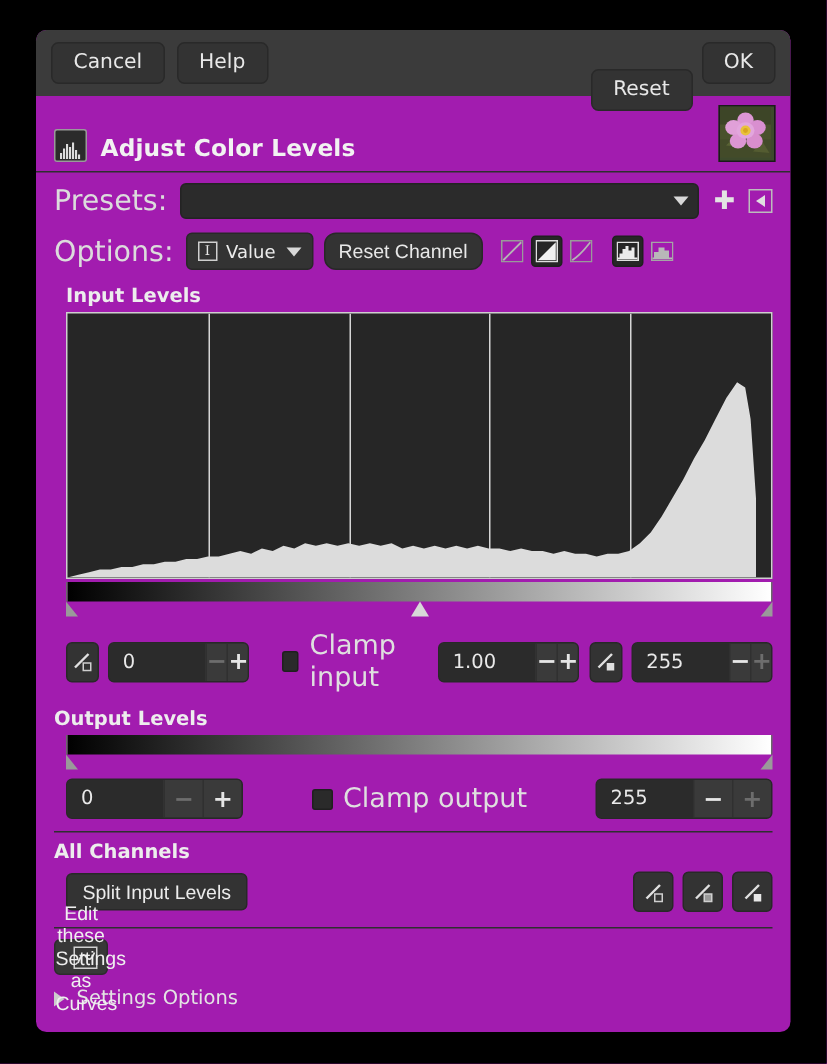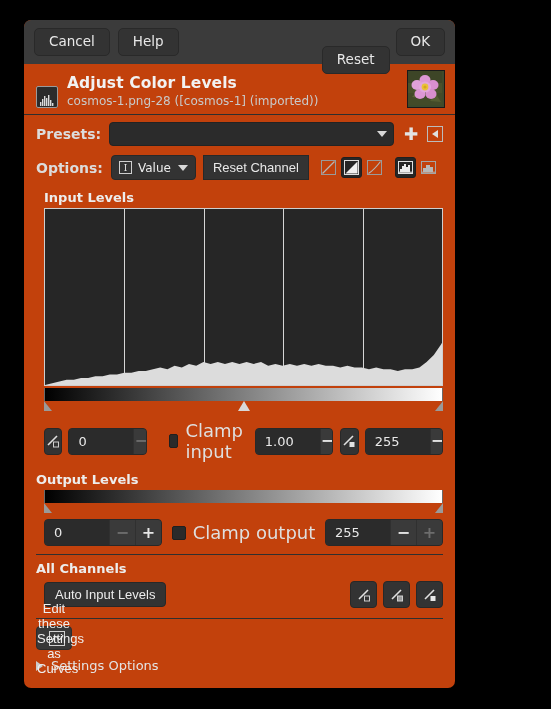--- a/index.html
+++ b/index.html
@@ -5,22 +5,22 @@
   html, body {
     margin: 0; padding: 0;
     background: #000000;
     width: 551px; height: 709px;
     overflow: hidden;
     font-family: "DejaVu Sans", sans-serif;
   }
   #dialog {
     position: absolute;
     left: 24px; top: 20px;
-    width: 431px; height: 668px;
-    background: #c2410c;
+    width: 503px; height: 668px;
+    background: #a21caf;
     border-radius: 7px;
     color: #e6e6e6;
     font-size: 13px;
     overflow: hidden;
   }
 
   
   .headerbar {
     height: 44px;
     display: flex; align-items: center;
@@ -81,21 +81,21 @@
     background: #3e4a2c;
   }
 
   
   .body { padding: 0 12px; }
 
   .row { display: flex; align-items: center; }
 
   
   .presets-row { padding: 7px 0 6px 0; }
-  .lbl { color: #dcdcdc; font-size: 14px; font-weight: bold; }
+  .lbl { color: #dcdcdc; font-size: 19px; }
   .combo {
     flex: 1;
     height: 24px;
     background: #2b2b2b;
     border: 1px solid #232323;
     border-radius: 4px;
     margin-left: 8px;
     display: flex; align-items: center;
     padding: 0 6px;
     box-sizing: border-box;
@@ -149,21 +149,21 @@
     font-size: 9px; color: #e7e7e7;
     margin-right: 6px;
     box-sizing: border-box;
     font-family: "DejaVu Serif", serif;
   }
   .chan-combo .cname { font-size: 12px; color: #ececec; margin-right: 7px; }
   .btn-small {
     height: 25px;
     background: #333333;
     border: 1px solid #282828;
-    border-radius: 0;
+    border-radius: 8px;
     color: #e8e8e8;
     font-size: 13px;
     padding: 0 9px;
     margin-left: 7px;
     display: flex; align-items: center;
     box-sizing: border-box;
   }
   .toggle-group { display: flex; align-items: center; margin-left: 9px; }
   .tgl {
     width: 21px; height: 21px;
@@ -350,21 +350,20 @@
         <rect x="3" y="6" width="1.4" height="7" fill="#dcdcdc"></rect>
         <rect x="5" y="3" width="1.4" height="10" fill="#dcdcdc"></rect>
         <rect x="7" y="5" width="1.4" height="8" fill="#dcdcdc"></rect>
         <rect x="9" y="2" width="1.4" height="11" fill="#dcdcdc"></rect>
         <rect x="11" y="7" width="1.4" height="6" fill="#dcdcdc"></rect>
         <rect x="13" y="10" width="1.4" height="3" fill="#dcdcdc"></rect>
       </svg>
     </div>
     <div class="tb-text">
       <div class="tb-title">Adjust Color Levels</div>
-      <div class="tb-sub">cosmos-1.png-28 ([cosmos-1] (imported))</div>
     </div>
     <div class="tb-thumb">
       <svg width="34" height="34" viewBox="0 0 34 34">
         <rect width="34" height="34" fill="#49512c"></rect>
         <rect x="0" y="0" width="34" height="12" fill="#3d4527"></rect>
         <rect x="0" y="22" width="34" height="12" fill="#434b29"></rect>
         <path d="M4 26 L10 20 L14 27 Z" fill="#5a6335"></path>
         <path d="M22 30 L28 23 L33 31 Z" fill="#545c31"></path>
         <ellipse cx="17" cy="9" rx="5.5" ry="5" fill="#dd96d4"></ellipse>
         <ellipse cx="25" cy="14" rx="5.5" ry="5" fill="#d98fd0"></ellipse>
@@ -519,21 +518,21 @@
         <span class="fld">255</span>
         <span class="sb">−</span>
         <span class="sb dim">+</span>
       </div>
     </div>
 
     <div class="divider"></div>
     <div class="seclabel flush" style="margin-top:6px">All Channels</div>
 
     <div class="acrow">
-      <button class="autobtn">Auto Input Levels</button>
+      <button class="autobtn">Split Input Levels</button>
       <div class="spacer"></div>
       <div class="pick3">
         <div class="picker">
           <svg width="16" height="16" viewBox="0 0 16 16">
             <line x1="3" y1="12" x2="12" y2="3" stroke="#e0e0e0" stroke-width="1.6"></line>
             <rect x="8.5" y="9" width="5" height="5" fill="none" stroke="#cfcfcf"></rect>
           </svg>
         </div>
         <div class="picker">
           <svg width="16" height="16" viewBox="0 0 16 16">

